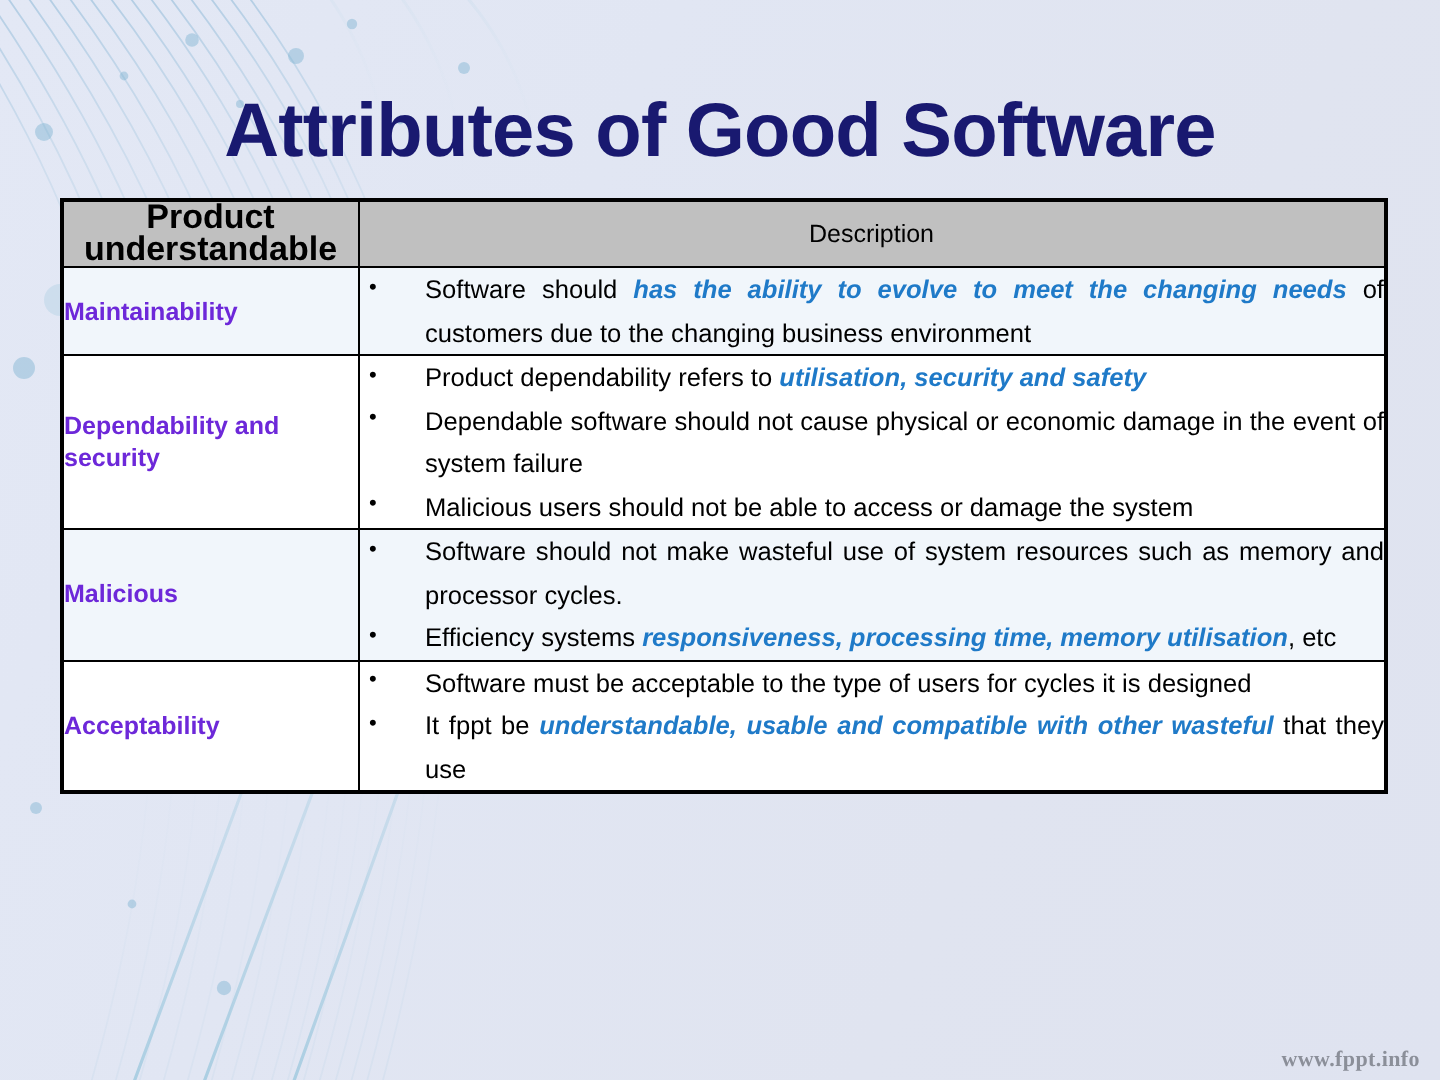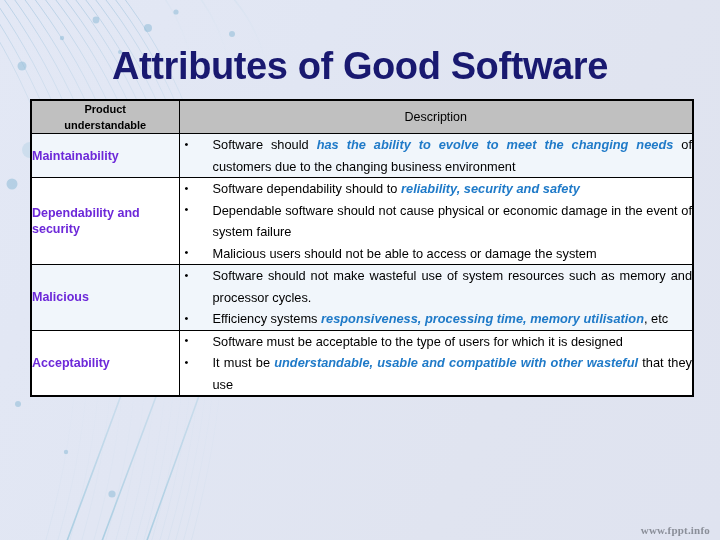--- a/index.html
+++ b/index.html
@@ -67,21 +67,21 @@
     border: 1px solid #000;
     vertical-align: middle;
     padding: 0;
   }
   #attr-table col.c-char { width: 148px; }
   #attr-table col.c-desc { width: 514px; }
 
   thead th {
     background: #c0c0c0;
     font-weight: bold;
-    font-size: 11px;
+    font-size: 17px;
     color: #000;
     text-align: center;
     line-height: 16px;
     padding: 7px 4px;
   }
   thead th.desc-head {
     font-size: 12.5px;
     font-weight: normal;
     vertical-align: top;
     padding-top: 11px;
@@ -244,41 +244,41 @@
           <td class="desc-cell">
             <ul class="bullets">
               <li><span>Software should </span><span class="hl">has the ability to evolve to meet the changing needs</span><span> of customers due to the changing business environment</span></li>
             </ul>
           </td>
         </tr>
         <tr class="plain">
           <td class="char-cell">Dependability and security</td>
           <td class="desc-cell">
             <ul class="bullets">
-              <li><span>Software dependability should to </span><span class="hl">reliability, security and safety</span></li>
+              <li><span>Product dependability refers to </span><span class="hl">utilisation, security and safety</span></li>
               <li><span>Dependable software should not cause physical or economic damage in the event of system failure</span></li>
               <li><span>Malicious users should not be  able to access or damage the system</span></li>
             </ul>
           </td>
         </tr>
         <tr class="alt">
           <td class="char-cell">Malicious</td>
           <td class="desc-cell">
             <ul class="bullets">
               <li><span>Software should not make wasteful use of system resources such as memory and processor cycles.</span></li>
               <li><span>Efficiency systems </span><span class="hl">responsiveness, processing time, memory utilisation</span><span>, etc</span></li>
             </ul>
           </td>
         </tr>
         <tr class="plain">
           <td class="char-cell">Acceptability</td>
           <td class="desc-cell">
             <ul class="bullets">
-              <li><span>Software must be acceptable to the type of users for which it is designed</span></li>
-              <li><span>It must be </span><span class="hl">understandable, usable and compatible with other wasteful</span><span> that they use</span></li>
+              <li><span>Software must be acceptable to the type of users for cycles it is designed</span></li>
+              <li><span>It fppt be </span><span class="hl">understandable, usable and compatible with other wasteful</span><span> that they use</span></li>
             </ul>
           </td>
         </tr>
       </tbody>
   </table>
 
   <div id="watermark">www.fppt.info</div>
 
 </div>
 

